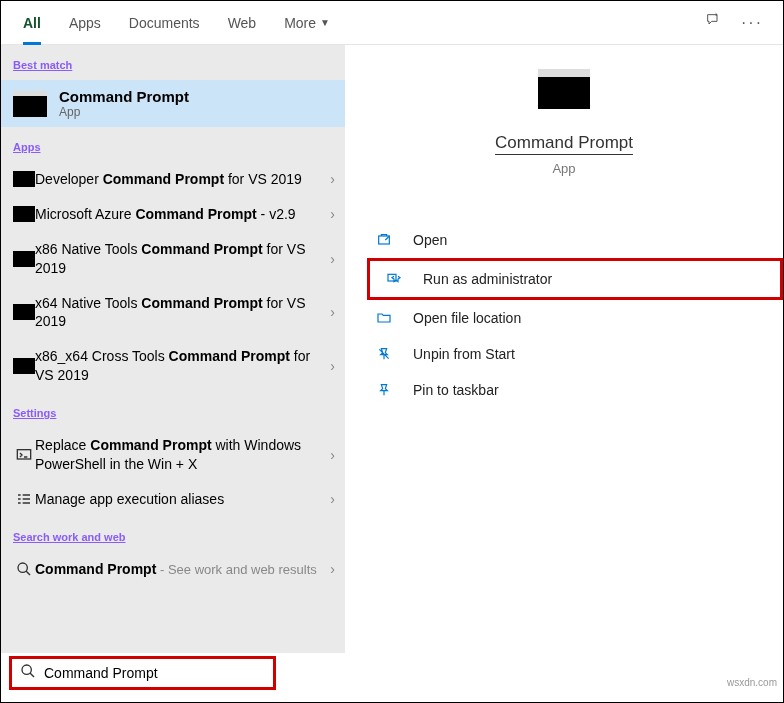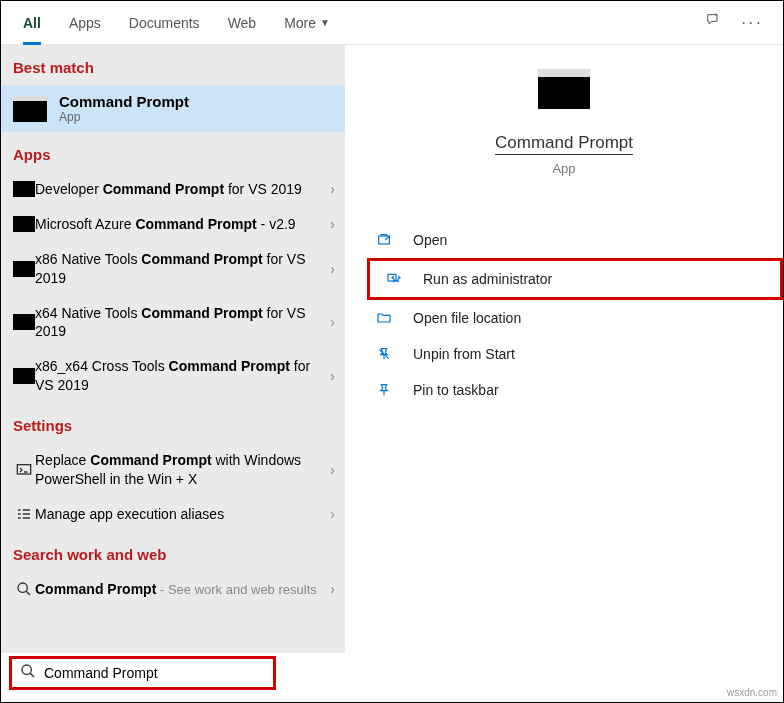--- a/index.html
+++ b/index.html
@@ -11,21 +11,21 @@
     .tab.active::after { content: ""; position: absolute; bottom: 0; left: 14px; right: 14px; height: 3px; background: #0078d4; }
     .more .chev { margin-left: 4px; font-size: 10px; }
     .top-right { margin-left: auto; display: flex; gap: 20px; align-items: center; color: #555; padding-right: 12px; }
     .feedback-icon { font-size: 18px; }
     .ellipsis { font-size: 16px; letter-spacing: 2px; }
     
     .main { display: flex; height: 608px; }
     .left-panel { width: 344px; background: #eaeaea; overflow-y: auto; height: 100%; }
     .right-panel { flex: 1; background: #fff; padding-top: 24px; }
     
-    .section-label { font-size: 15px; font-weight: 600; padding: 14px 12px 9px; color: #b91c1c; }
+    .section-label { font-size: 11px; font-weight: 600; padding: 14px 12px 9px; color: #8b5cf6; text-decoration: underline; }
     
     .best-match { display: flex; align-items: center; padding: 8px 12px; background: #cce4f7; gap: 12px; }
     .cmd-thumb { width: 34px; height: 26px; background: #000; border-top: 5px solid #ddd; }
     .cmd-thumb-lg { width: 52px; height: 40px; background: #000; border-top: 8px solid #ddd; margin: 0 auto; }
     .bm-text .title { font-size: 15px; font-weight: 600; color: #000; }
     .bm-text .subtitle { font-size: 12px; color: #666; }
     
     .list-item { display: flex; align-items: center; padding: 8px 10px 8px 12px; gap: 0; cursor: pointer; }
     .li-icon { width: 22px; height: 16px; flex-shrink: 0; display: flex; align-items: center; justify-content: center; }
     .li-icon.square { background: #000; height: 16px; }
@@ -37,21 +37,21 @@
     .preview-title .type { font-size: 13px; color: #777; margin-top: 8px; }
     
     .actions { margin: 46px 0 0 22px; }
     .action { display: flex; align-items: center; gap: 20px; padding: 9px 8px; font-size: 14px; color: #222; cursor: pointer; }
     .action.highlighted { border: 3px solid #d00000; padding-left: 15px; }
     .action-icon { width: 18px; height: 18px; display: flex; align-items: center; justify-content: center; color: #0078d4; font-size: 15px; }
     
     .search-box { position: absolute; bottom: 12px; left: 8px; width: 267px; height: 34px; border: 3px solid #d00000; background: #fff; display: flex; align-items: center; padding: 0 8px; gap: 8px; }
     .search-box input { border: none; outline: none; font-size: 14px; flex: 1; }
     
-    .watermark { position: absolute; bottom: 4px; right: 6px; font-size: 10px; color: #999; }
+    .watermark { position: absolute; bottom: 14px; right: 6px; font-size: 10px; color: #999; }
     
     .web-hint { color: #888; font-size: 13px; }
     
     svg { width: 16px; height: 16px; }
   </style>
 </head>
 <body>
 
 <div class="top-tabs">
   <div class="tab active">All</div>

